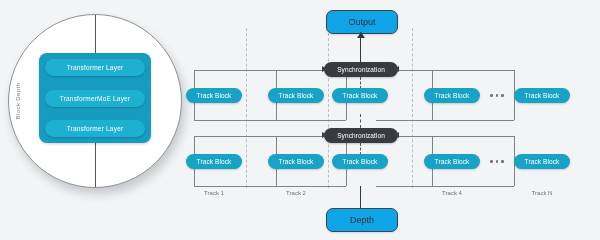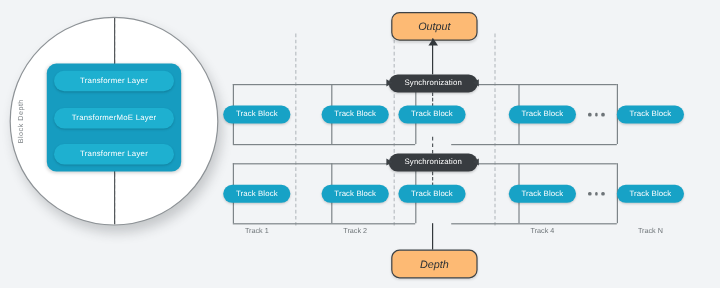--- a/index.html
+++ b/index.html
@@ -50,26 +50,25 @@
   
   .diagram{position:absolute;left:180px;top:0;width:420px;height:240px;}
 
   .dashed-col{
     position:absolute;top:28px;height:160px;width:0;
     border-left:1px dashed #b9bfc3;
   }
 
   
   .io-box{
-    position:absolute;background:#fdba74;
+    position:absolute;background:#0ea5e9;
     border:1.4px solid #3d4246;border-radius:7px;
     color:#2c3135;font-size:9px;
     display:flex;align-items:center;justify-content:center;
     box-shadow:0 1px 2px rgba(0,0,0,.12);
-    font-style:italic;
   }
   .sync-pill{
     position:absolute;background:#383c40;border-radius:10px;
     color:#ffffff;font-size:6.5px;letter-spacing:.1px;
     display:flex;align-items:center;justify-content:center;
     box-shadow:0 1px 2px rgba(0,0,0,.2);
     z-index:6;
   }
   .track-pill{
     position:absolute;background:#17a2c6;border-radius:10px;

